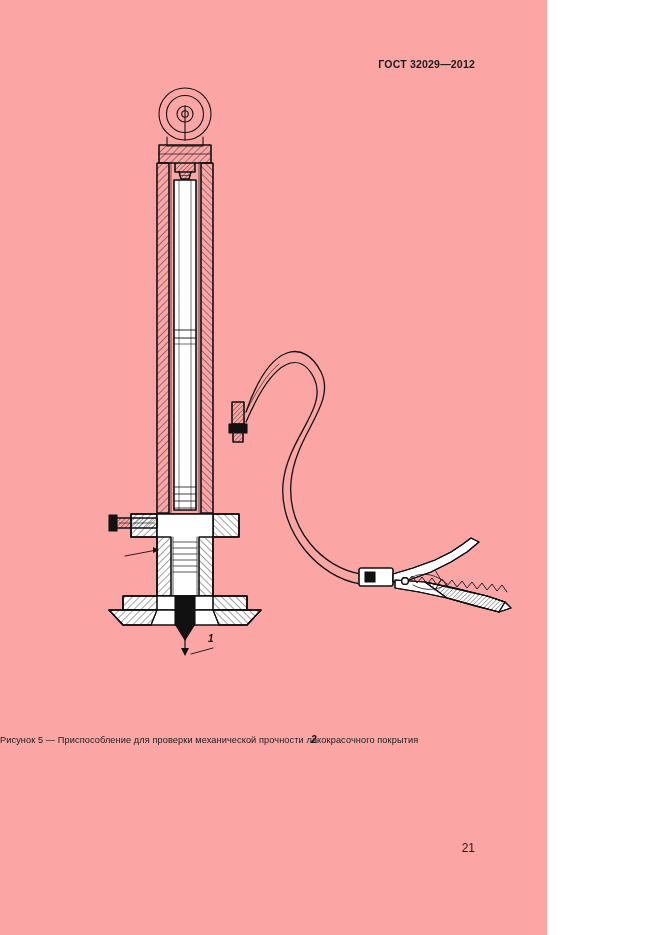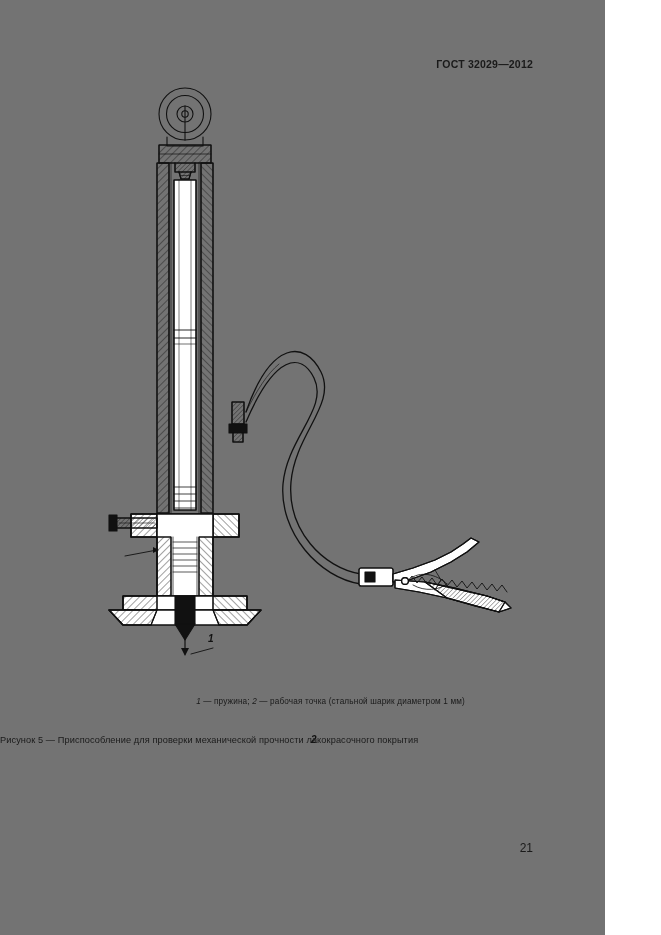--- a/index.html
+++ b/index.html
@@ -11,23 +11,23 @@
     width: 661px;
     height: 935px;
     position: relative;
     font-family: "Liberation Sans", sans-serif;
     color: #1a1a1a;
     overflow: hidden;
   }
   .page {
     position: absolute;
     left: 0; top: 0;
-    width: 605px;
+    width: 547px;
     height: 935px;
-    background: #737373;
+    background: #fca5a5;
   }
   
   .std-header {
     position: absolute;
     right: 72px;
     top: 58px;
     font-size: 10.5px;
     font-weight: bold;
     letter-spacing: 0.2px;
     white-space: nowrap;
@@ -249,21 +249,18 @@
 
         <line x1="96" y1="572" x2="118" y2="566" stroke-width="0.9"></line>
 
       </g>
     </svg>
 
     <div class="callout callout-1">1</div>
     <div class="callout callout-2">2</div>
   </div>
 
-  <div class="fig-key">
-    <span class="ital">1</span><span> — пружина; </span><span class="ital">2</span><span> — рабочая точка (стальной шарик диаметром 1 мм)</span>
-  </div>
 
   <div class="fig-title">Рисунок 5 — Приспособление для проверки механической прочности лакокрасочного покрытия</div>
 
   <div class="page-num">21</div>
 
 </div>
 
 </body></html>

